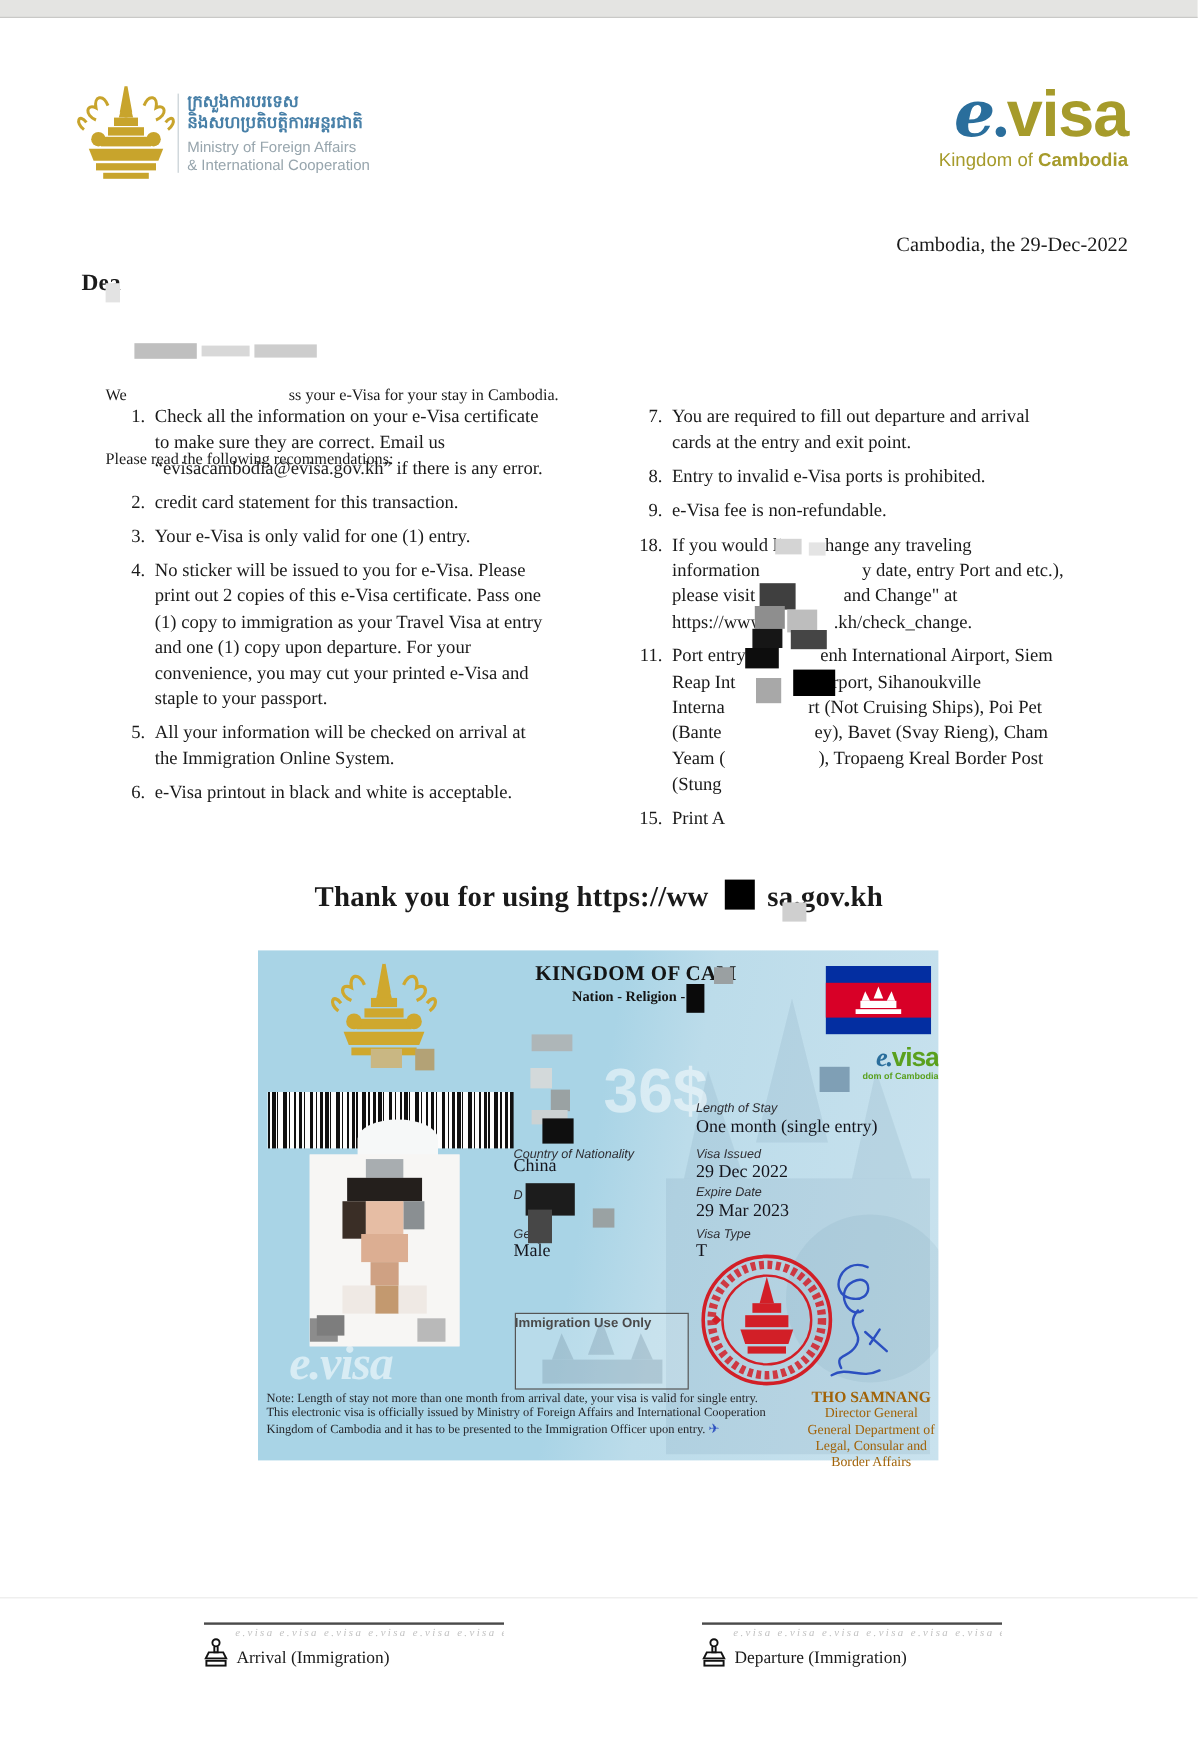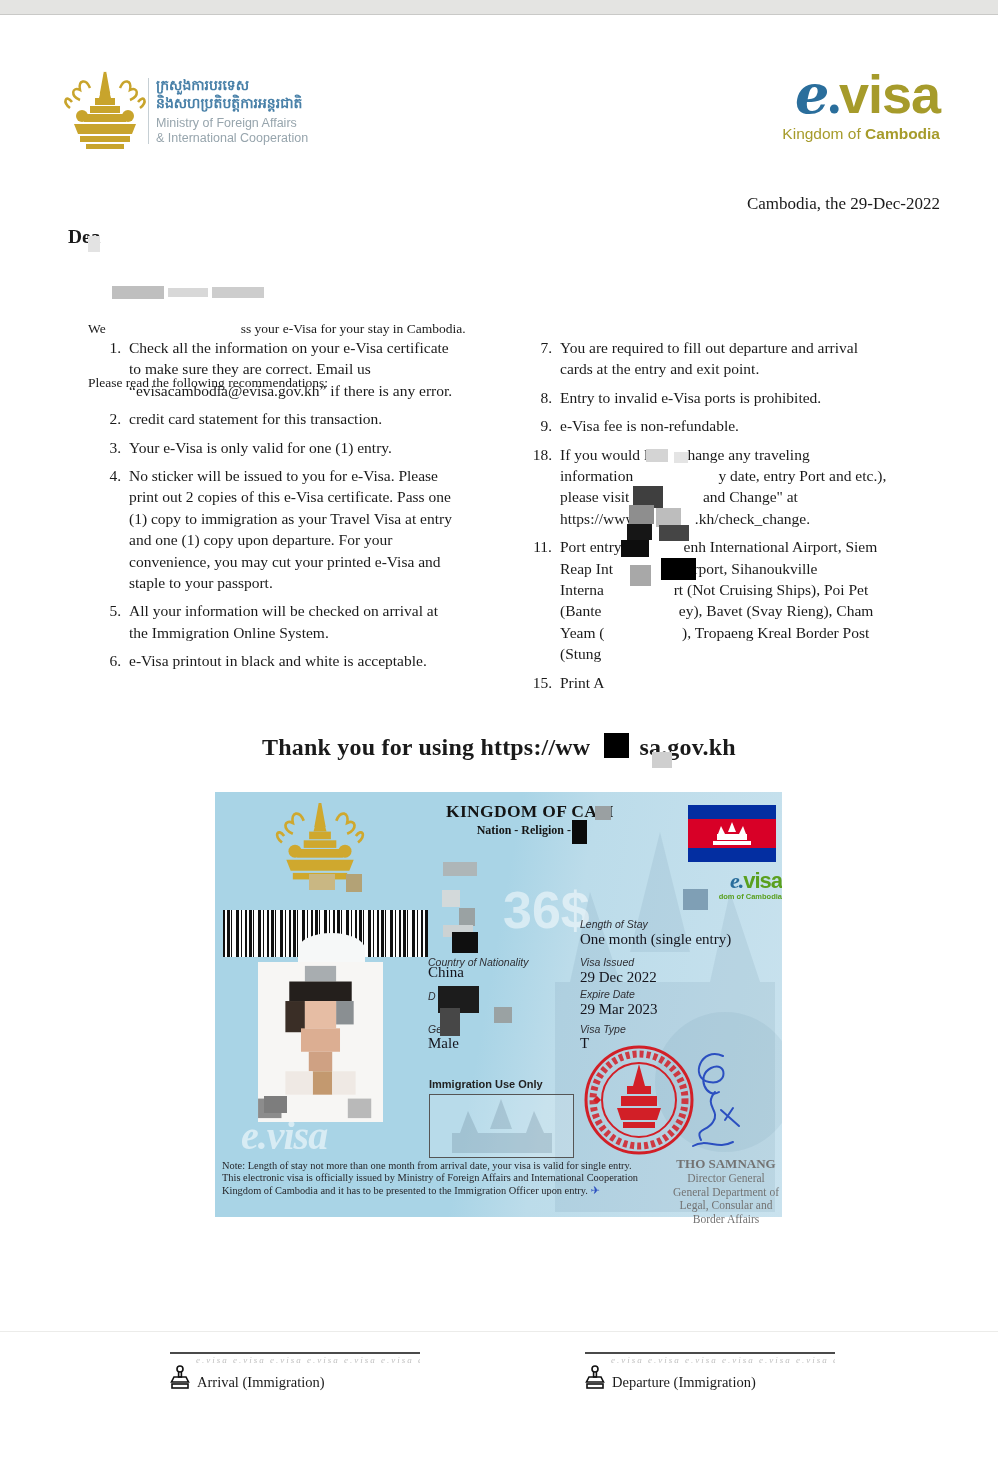--- a/index.html
+++ b/index.html
@@ -35,25 +35,25 @@
   
   #thankyou{left:0;top:733px;width:998px;text-align:center;font-size:24px;font-weight:bold;letter-spacing:.2px;}
   #thankyou .blk{display:inline-block;width:25px;height:25px;background:#000;vertical-align:-3px;margin:0 10px 0 14px;}
   
   #visa-card{left:215px;top:792px;width:567px;height:425px;background:linear-gradient(100deg,#a9d4e6 0 48%,#bcdceA 60%,#c9e2ee 100%);overflow:hidden;}
   #card-title-wrap{left:200px;top:9px;width:230px;text-align:center;color:#141414;}
   #card-title{font-size:17.5px;font-weight:bold;letter-spacing:.3px;}
   #card-subtitle{font-size:12px;font-weight:bold;margin-top:1px;}
   .lab{font-family:"Liberation Sans","DejaVu Sans",sans-serif;font-style:italic;font-size:10.5px;color:#2f2f34;}
   .val{font-size:15px;color:#14141c;}
-  #imm-label{font-family:"Liberation Sans","DejaVu Sans",sans-serif;font-weight:bold;font-size:11px;color:#222;}
+  #imm-label{font-family:"Liberation Sans","DejaVu Sans",sans-serif;font-weight:bold;font-size:11px;color:#222;margin-top:19px;}
   #imm-box{border:1px solid #555;background:rgba(255,255,255,.18);}
   #card-watermark{font-style:italic;font-weight:bold;font-size:40px;color:rgba(255,255,255,.55);letter-spacing:-1px;}
   #usd-watermark{font-family:"Liberation Sans",sans-serif;font-weight:bold;font-size:52px;color:rgba(255,255,255,.5);}
-  #signatory{left:652px;top:1156px;width:148px;text-align:center;color:#737373;}
+  #signatory{left:652px;top:1156px;width:148px;text-align:center;color:#a16207;}
   #signatory .name{font-size:13px;font-weight:bold;}
   #signatory .line{font-size:11.5px;line-height:13.5px;}
   #fine-print{left:222px;top:1160px;width:436px;font-size:10.4px;line-height:12.4px;color:#26262a;}
   #fine-print .fp1{font-weight:bold;font-style:italic;}
   .plane{color:#2b4fc0;font-family:"DejaVu Sans",sans-serif;font-size:11px;}
   #barcode{left:223px;top:910px;width:205px;height:47px;background:
     repeating-linear-gradient(90deg,#101010 0 2px,#fdfdfd 2px 4px,#101010 4px 7px,#fdfdfd 7px 8px,#101010 8px 9px,#fdfdfd 9px 13px,#101010 13px 16px,#fdfdfd 16px 18px,#101010 18px 19px,#fdfdfd 19px 22px);}
   #head-bump{left:298px;top:933px;width:67px;height:32px;background:#f6f8f8;border-radius:50% 50% 0 0;}
   #photo{left:258px;top:962px;width:125px;height:160px;background:#f7f6f4;}
   

